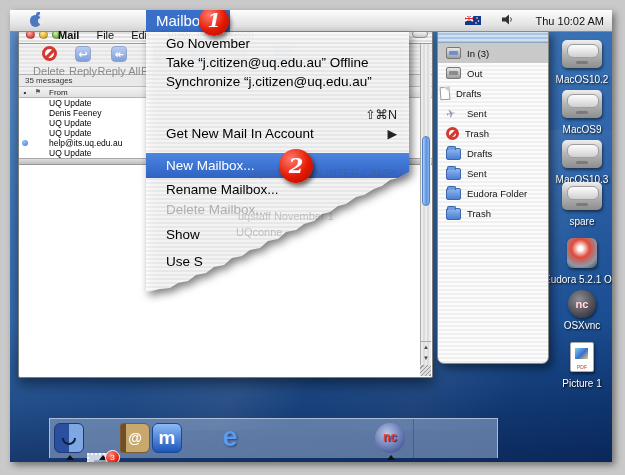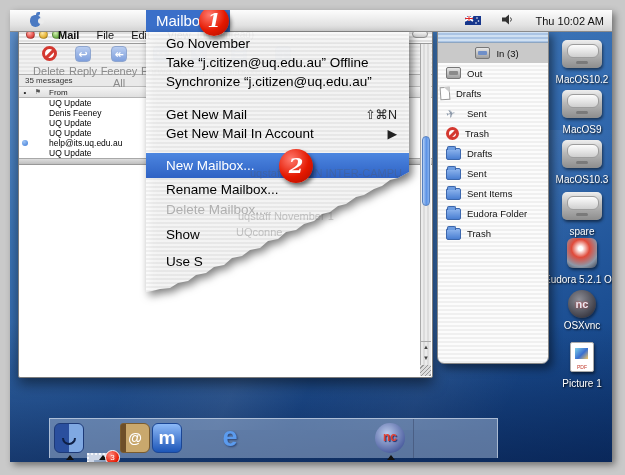--- a/index.html
+++ b/index.html
@@ -73,21 +73,21 @@
             font-size:6px;color:#444;text-align:center;line-height:11px;}
   .grip{position:absolute;right:0;bottom:0;width:11px;height:11px;
         background:repeating-linear-gradient(135deg,#ddd 0 2px,#999 2px 3px);}
   
   .drawer{position:absolute;left:427px;top:20px;width:112px;height:334px;z-index:2;
           background:repeating-linear-gradient(180deg,#fcfcfc 0 2px,#f0f0f0 2px 4px);
           border:1px solid #888;border-radius:0 0 7px 7px;box-sizing:border-box;
           box-shadow:4px 5px 9px rgba(0,0,0,.45);}
   .drawer-top{height:11px;background:repeating-linear-gradient(180deg,#cfe0f2 0 2px,#aac4e4 2px 4px);border-bottom:1px solid #8da6c2;}
   .d-item{position:relative;height:20px;display:flex;align-items:center;font-size:9.5px;color:#111;}
-  .d-item.sel{background:#c9c9c9;justify-content:center;}
+  .d-item.sel{background:#c9c9c9;}
   .d-ico{width:15px;height:12px;margin:0 6px 0 8px;position:relative;flex:none;}
   .d-label{white-space:nowrap;}
   .ic-tray{background:linear-gradient(180deg,#e8e8e8,#9f9f9f);border:1px solid #777;border-radius:2px;box-sizing:border-box;}
   .ic-tray::after{content:"";position:absolute;left:2px;top:3px;right:2px;height:4px;background:#6f8fc8;border-radius:1px;}
   .ic-tray.out::after{background:#8a8a8a;}
   .ic-page{width:10px;height:13px;margin-left:2px;background:#fff;border:1px solid #999;box-sizing:border-box;transform:rotate(-4deg);}
   .ic-page::after{content:"";position:absolute;right:-1px;top:-1px;border:3px solid #ccc;border-left-color:transparent;border-bottom-color:transparent;}
   .ic-plane{font-size:11px;line-height:12px;color:#8a97a8;transform:rotate(-12deg);}
   .ic-no{width:13px;height:13px;border:3px solid #d43830;border-radius:50%;box-sizing:border-box;background:#fff;position:relative;}
   .ic-no::after{content:"";position:absolute;left:-2px;top:3px;width:11px;height:2.5px;background:#d43830;transform:rotate(-45deg);}
@@ -164,21 +164,21 @@
     <div class="desk-label">MacOS10.2</div>
   </div>
   <div class="desk-item" style="top:80px">
     <span class="ic-hd"></span>
     <div class="desk-label">MacOS9</div>
   </div>
   <div class="desk-item" style="top:130px">
     <span class="ic-hd"></span>
     <div class="desk-label">MacOS10.3</div>
   </div>
-  <div class="desk-item" style="top:182px">
+  <div class="desk-item" style="top:172px">
     <span class="ic-hd"></span>
     <div class="desk-label">spare</div>
   </div>
   <div class="desk-item" style="top:228px">
     <span class="ic-eudora"></span>
     <div class="desk-label">Eudora 5.2.1 OSX</div>
   </div>
   <div class="desk-item" style="top:280px">
     <span class="ic-vnc">nc</span>
     <div class="desk-label">OSXvnc</div>
@@ -202,21 +202,21 @@
       <div class="tb-item" style="left:10px">
         <span class="ico-no tb-ico"></span>
         <span class="tb-label">Delete</span>
       </div>
       <div class="tb-item" style="left:44px">
         <span class="tb-ico ico-arrow">↩</span>
         <span class="tb-label">Reply</span>
       </div>
       <div class="tb-item" style="left:78px;width:44px">
         <span class="tb-ico ico-arrow">↞</span>
-        <span class="tb-label">Feeney All</span>
+        <span class="tb-label">Reply All</span>
       </div>
       <div class="tb-item" style="left:122px">
         <span class="tb-ico ico-arrow">↪</span>
         <span class="tb-label">Forward</span>
       </div>
       <div class="tb-item" style="left:160px">
         <span class="tb-ico ico-arrow">✎</span>
         <span class="tb-label">Compose</span>
       </div>
       <div class="tb-item" style="left:198px;width:44px">
@@ -299,24 +299,20 @@
       <span class="d-ico ic-no"></span>
       <span class="d-label">Trash</span>
     </div>
     <div class="d-item">
       <span class="d-ico ic-folder"></span>
       <span class="d-label">Drafts</span>
     </div>
     <div class="d-item">
       <span class="d-ico ic-folder"></span>
       <span class="d-label">Sent</span>
-    </div>
-    <div class="d-item">
-      <span class="d-ico ic-folder"></span>
-      <span class="d-label">Sent Items</span>
     </div>
     <div class="d-item">
       <span class="d-ico ic-folder"></span>
       <span class="d-label">Eudora Folder</span>
     </div>
     <div class="d-item">
       <span class="d-ico ic-folder"></span>
       <span class="d-label">Trash</span>
     </div>
   </div>
@@ -355,21 +351,20 @@
   </div>
 
   <div class="menu-title">Mailbox</div>
   <div class="menu-wrap">
     <div class="menu-panel">
       <div class="mi" style="top:3px">Go November</div>
       <div class="mi" style="top:41px">Synchronize “j.citizen@uq.edu.au”</div>
       <div class="mi" style="top:22px">Take “j.citizen@uq.edu.au” Offline</div>
       <div class="mi" style="top:74px">
         <span class="sc">⇧⌘N</span>
-        <span>Get New Mail</span>
       </div>
       <div class="mi" style="top:93px">
         <span class="sc">▶</span>
         <span>Get New Mail In Account</span>
       </div>
       <div class="mi sel" style="top:121px">New Mailbox...</div>
       <div class="mi dis" style="top:169px">Delete Mailbox...</div>
       <div class="mi" style="top:149px">Rename Mailbox...</div>
       <div class="mi" style="top:194px">Show</div>
       <div class="mi" style="top:221px">Use S</div>

